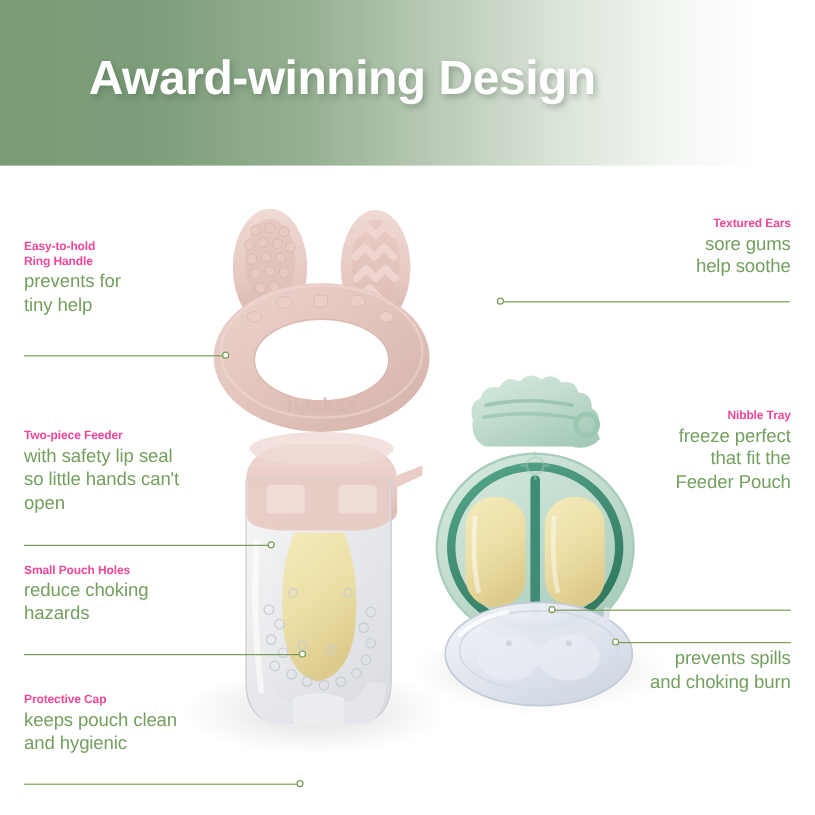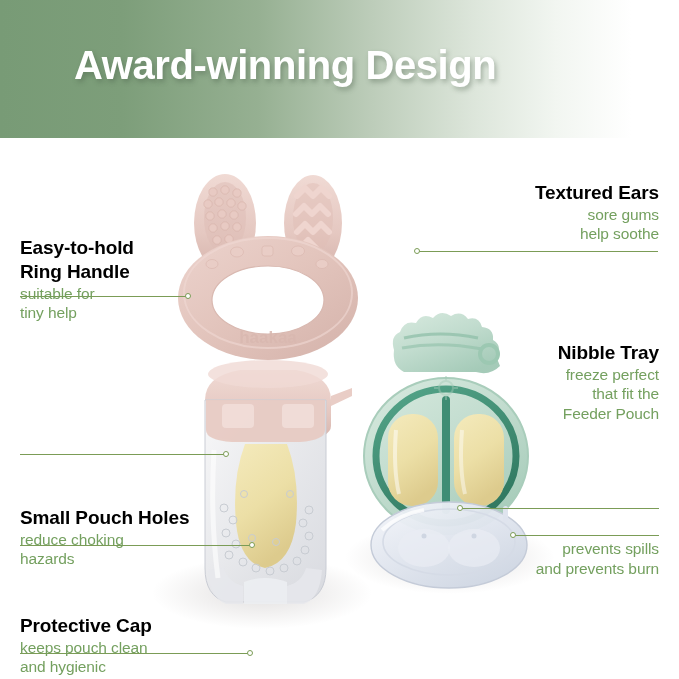--- a/index.html
+++ b/index.html
@@ -32,27 +32,27 @@
     font-size: 40px;
     font-weight: bold;
     color: #ffffff;
     letter-spacing: -0.4px;
     text-shadow: 2px 3px 5px rgba(70,90,70,0.40);
     white-space: nowrap;
   }
 
   
   .callout { position: absolute; }
-  .callout.left  { text-align: left; margin-top: 36px; }
+  .callout.left  { text-align: left; }
   .callout.right { text-align: right; }
 
   .c-title {
-    font-size: 19px;
+    font-size: 10px;
     font-weight: bold;
-    color: #000000;
+    color: #ec4899;
     line-height: 1.26;
     letter-spacing: -0.1px;
   }
   .c-body {
     font-size: 15.5px;
     font-weight: normal;
     color: #74a05f;
     line-height: 1.26;
     letter-spacing: -0.1px;
   }
@@ -292,25 +292,35 @@
 
   <div class="conn" style="left:514px; top:535px; width:145px;"></div>
   <div class="dot" style="left:510px; top:532px;"></div>
 
   <div class="callout left" style="left:20px; top:200px;">
     <div class="c-title">
       <div>Easy-to-hold</div>
       <div>Ring Handle</div>
     </div>
     <div class="c-body">
-      <div>suitable for</div>
+      <div>prevents for</div>
       <div>tiny help</div>
     </div>
   </div>
 
+  <div class="callout left" style="left:20px; top:358px;">
+    <div class="c-title">
+      <div>Two-piece Feeder</div>
+    </div>
+    <div class="c-body">
+      <div>with safety lip seal</div>
+      <div>so little hands can't</div>
+      <div>open</div>
+    </div>
+  </div>
 
   <div class="callout left" style="left:20px; top:470px;">
     <div class="c-title">
       <div>Small Pouch Holes</div>
     </div>
     <div class="c-body">
       <div>reduce choking</div>
       <div>hazards</div>
     </div>
   </div>
@@ -342,17 +352,17 @@
     <div class="c-body">
       <div>freeze perfect</div>
       <div>that fit the</div>
       <div>Feeder Pouch</div>
     </div>
   </div>
 
   <div class="callout right" style="right:20px; top:539px; width:250px;">
     <div class="c-body">
       <div>prevents spills</div>
-      <div>and prevents burn</div>
+      <div>and choking burn</div>
     </div>
   </div>
 
 </div>
 
 </body></html>

